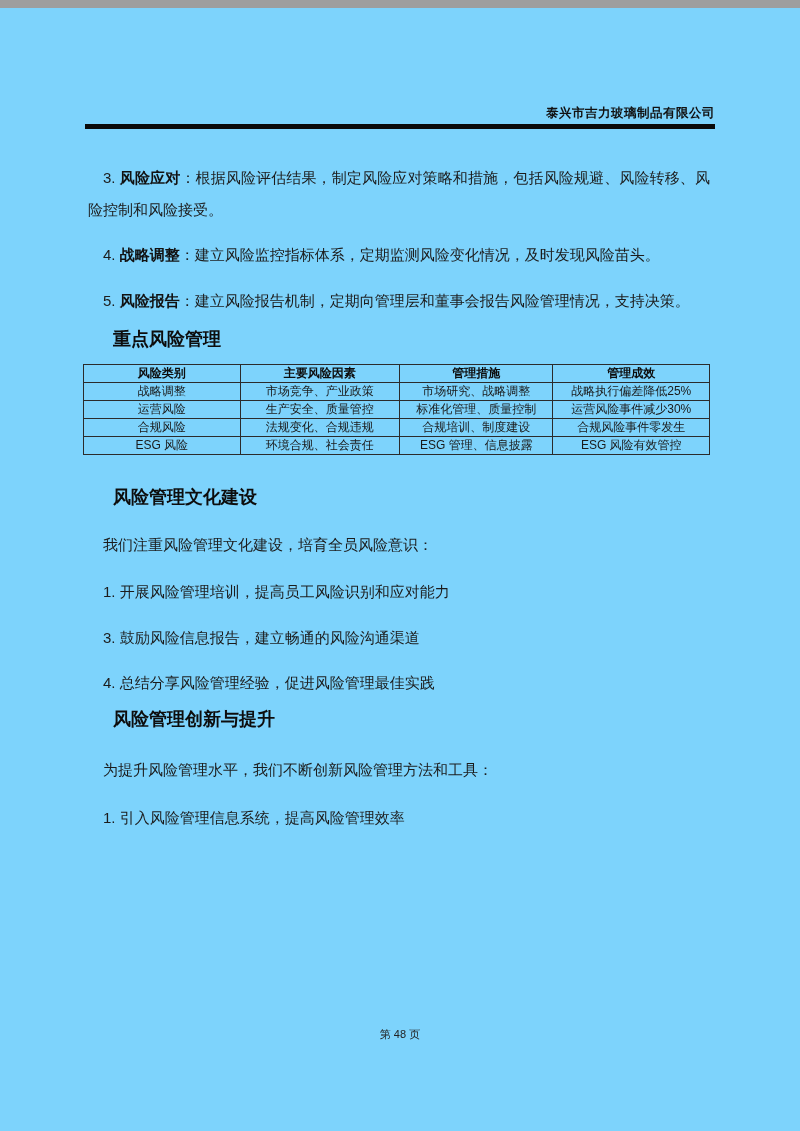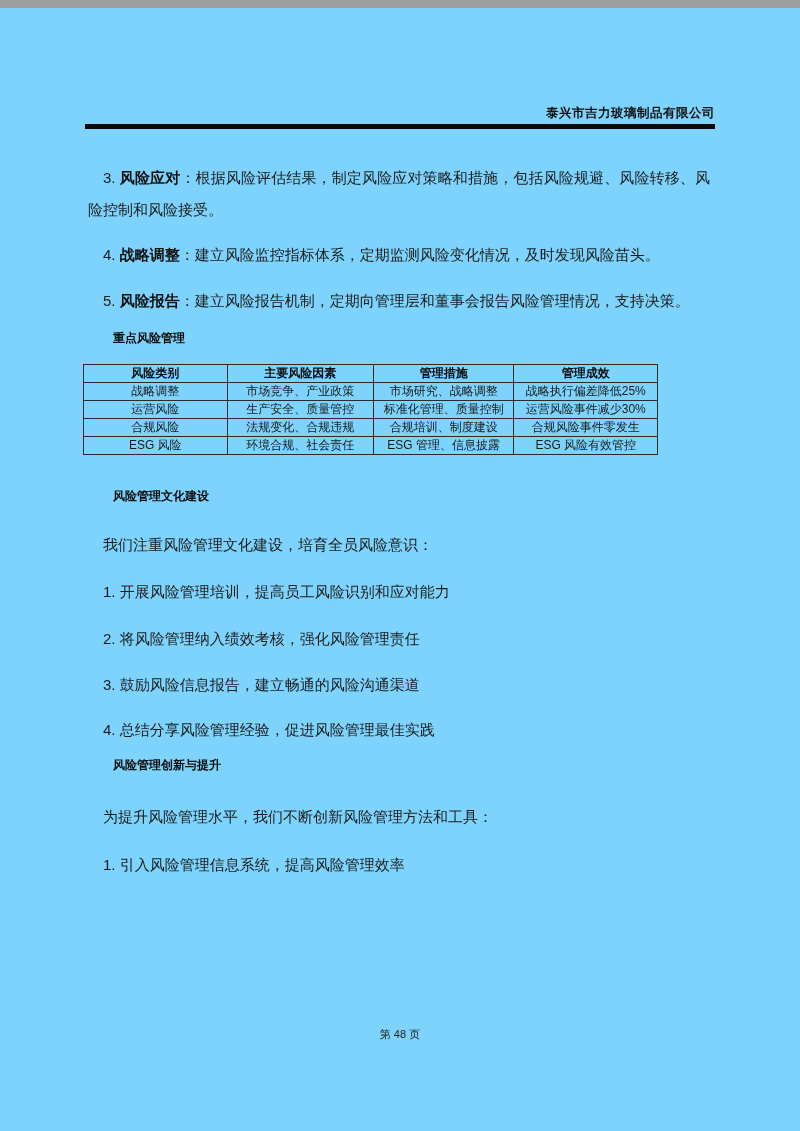--- a/index.html
+++ b/index.html
@@ -46,47 +46,46 @@
   }
   .para {
     font-size: 15px;
     line-height: 32px;
     text-align: justify;
     text-indent: 15px;
     color: #1c1c1c;
   }
   .para b { font-weight: bold; color: #111; }
   .section-heading {
-    font-size: 12px;
+    font-size: 18px;
     font-weight: bold;
     line-height: 24px;
     padding-left: 25px;
     color: #0d0d0d;
-    font-family: Liberation Mono, monospace;
   }
 
   [data-name="paragraph-risk-response"] { margin-top: 14px; }
   [data-name="paragraph-risk-monitoring"] { margin-top: 13px; }
   [data-name="paragraph-risk-reporting"] { margin-top: 14px; }
   [data-name="key-risk-heading"] { margin-top: 10px; }
   [data-name="key-risk-intro"] { margin-top: 17px; }
   [data-name="risk-table"] { margin-top: 13px; }
   [data-name="culture-heading"] { margin-top: 30px; }
   [data-name="culture-intro"] { margin-top: 20px; }
   [data-name="culture-item-1"] { margin-top: 15px; }
   [data-name="culture-item-2"] { margin-top: 15px; }
   [data-name="culture-item-3"] { margin-top: 14px; }
   [data-name="culture-item-4"] { margin-top: 13px; }
   [data-name="innovation-heading"] { margin-top: 8px; }
   [data-name="innovation-intro"] { margin-top: 23px; }
   [data-name="innovation-item-1"] { margin-top: 16px; }
 
   
   table.risk-table {
-    width: 575px;
+    width: 627px;
     margin-left: -5px;
     border-collapse: collapse;
     table-layout: fixed;
     font-size: 12px;
   }
   table.risk-table th,
   table.risk-table td {
     border: 1px solid #2b2b2b;
     height: 17px;
     padding: 0 3px;
@@ -176,21 +175,20 @@
           <td data-name="cell-results">ESG 风险有效管控</td>
         </tr>
       </tbody>
     </table>
 
     <h2 class="section-heading" data-name="culture-heading">风险管理文化建设</h2>
 
     <p class="para" data-name="culture-intro">我们注重风险管理文化建设，培育全员风险意识：</p>
 
     <p class="para" data-name="culture-item-1">1. 开展风险管理培训，提高员工风险识别和应对能力</p>
-    <p class="para" data-name="culture-item-2">2. 将风险管理纳入绩效考核，强化风险管理责任</p>
     <p class="para" data-name="culture-item-3">3. 鼓励风险信息报告，建立畅通的风险沟通渠道</p>
     <p class="para" data-name="culture-item-4">4. 总结分享风险管理经验，促进风险管理最佳实践</p>
 
     <h2 class="section-heading" data-name="innovation-heading">风险管理创新与提升</h2>
 
     <p class="para" data-name="innovation-intro">为提升风险管理水平，我们不断创新风险管理方法和工具：</p>
 
     <p class="para" data-name="innovation-item-1">1. 引入风险管理信息系统，提高风险管理效率</p>
 
   </div>

